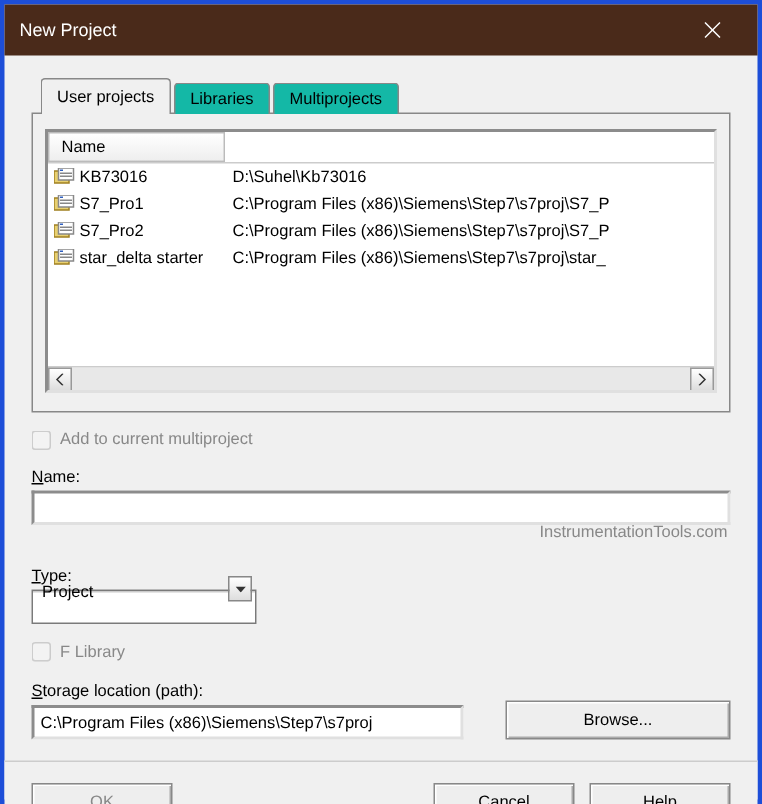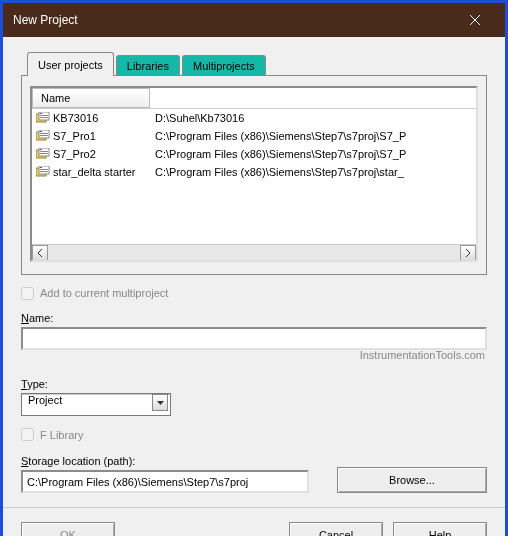--- a/index.html
+++ b/index.html
@@ -64,21 +64,21 @@
   .col-left { flex: 1; }
   .col-right { width: 150px; }
   .lbl { display: block; margin-bottom: 3px; font-size: 11px; }
   .lbl .ul { text-decoration: underline; }
   .textfield {
     width: 100%; height: 23px; border: 2px inset #e0e0e0; background: #fff;
     padding: 2px 4px; font-size: 11px;
   }
   .combo {
     width: 100%; height: 23px; border: 1px solid #7a7a7a; background: #fff;
-    display: flex; align-items: flex-start; padding: 0 2px 14px 6px;
+    display: flex; align-items: flex-end; padding: 0 2px 14px 6px;
     box-shadow: inset 0 1px 0 #ccc;
   }
   .combo .val { flex: 1; }
   .combo .btn {
     width: 16px; height: 17px; background: linear-gradient(#fff,#ddd);
     border: 1px solid #888; display: flex; align-items: center; justify-content: center;
   }
   .flib { margin-top: 12px; color: #888; display: flex; align-items: center; gap: 6px; }
   .flib input { margin: 0; }
   .row2 { display: flex; gap: 28px; margin-top: 14px; align-items: flex-end; }

